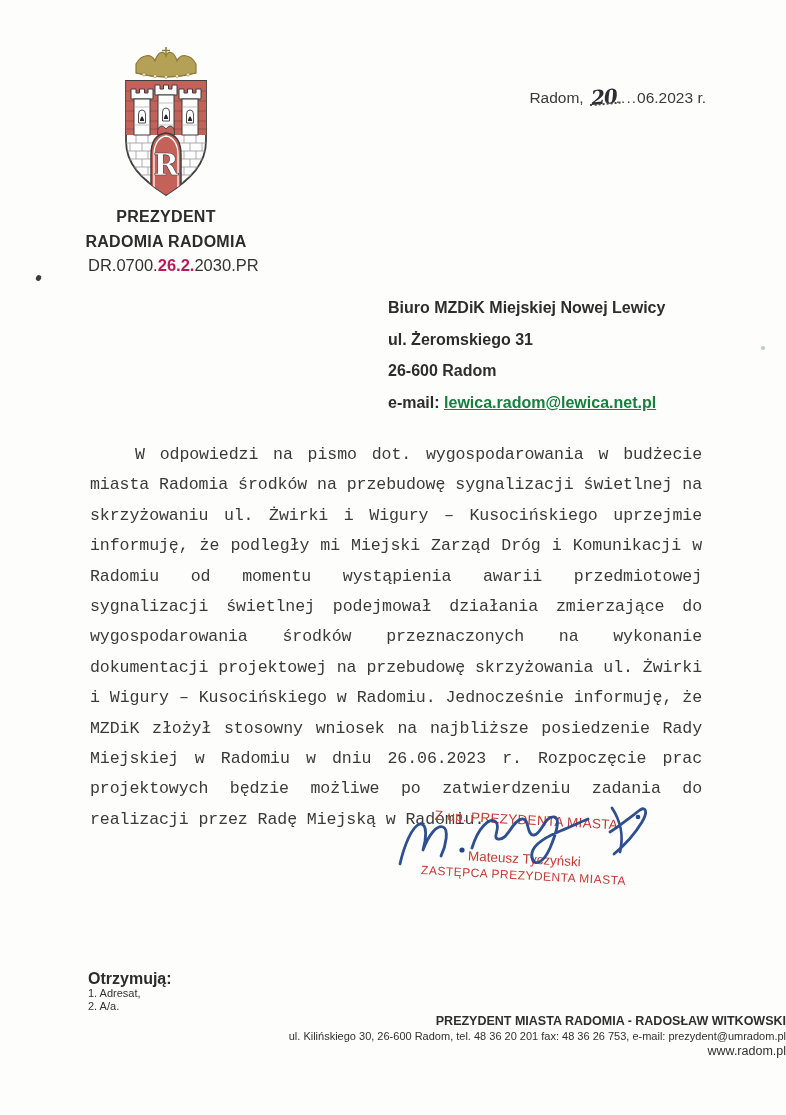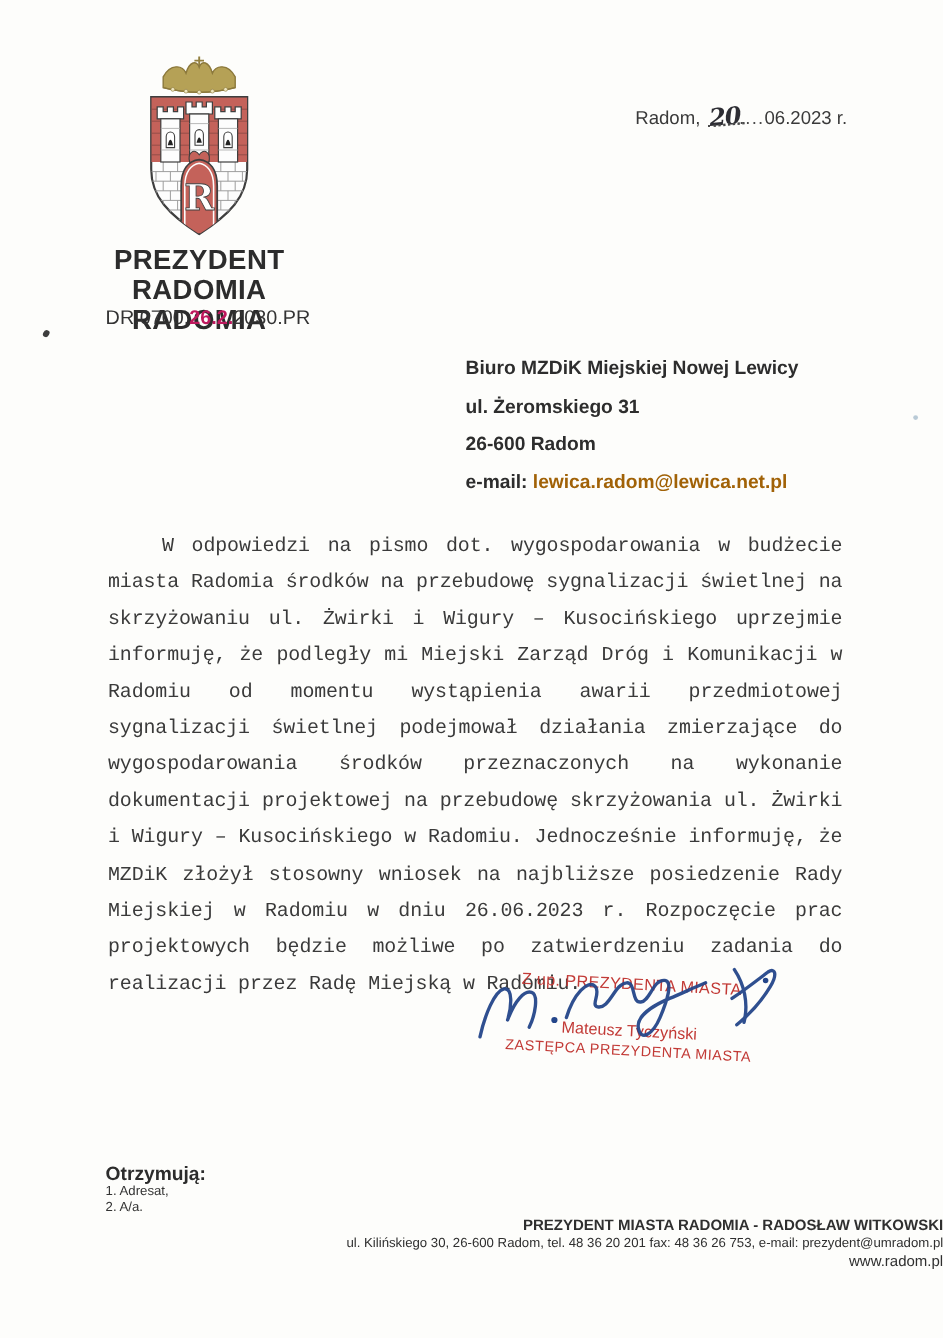--- a/index.html
+++ b/index.html
@@ -14,29 +14,29 @@
     display:inline-block;font-family:"DejaVu Serif",serif;font-style:italic;font-weight:700;
     font-size:20px;letter-spacing:-1px;color:#2d2d33;transform:rotate(-5deg);
     position:relative;margin:0 -1px 0 3px;top:1px;
   }
   .hand::after{content:"";position:absolute;left:-2px;right:-3px;bottom:4px;border-bottom:2px dotted #4a4a4a;}
   .date-dots{letter-spacing:1px;color:#4a4a4a;}
   
   .crest{position:absolute;left:114px;top:42px;width:104px;height:158px;}
   .sender-name{
     position:absolute;left:76px;top:204px;width:180px;text-align:center;
-    font-weight:700;font-size:23px;line-height:25px;color:#2c2c2c;letter-spacing:.3px;
+    font-weight:700;font-size:16px;line-height:25px;color:#2c2c2c;letter-spacing:.3px;
   }
   .reference{position:absolute;left:88px;top:256px;font-size:16.5px;color:#333;}
   .reference b{color:#be185d;}
   .speck{position:absolute;left:36px;top:275px;width:5px;height:6px;background:#3d3d3d;border-radius:60% 40% 55% 45%;transform:rotate(25deg);}
   .speck2{position:absolute;left:761px;top:346px;width:4px;height:4px;background:#b9cad6;border-radius:50%;}
   
   .recipient{position:absolute;left:388px;top:292px;font-size:16px;font-weight:700;line-height:31.5px;color:#2d2d2d;}
-  .email-link{color:#a16207;font-weight:700;cursor:pointer;}
+  .email-link{color:#15803d;text-decoration:underline;font-weight:700;cursor:pointer;}
   
   .body-par{
     position:absolute;left:90px;top:440px;width:612px;
     font-size:16.6px;line-height:30.4px;text-align:justify;text-indent:45px;
     color:#3a3a3a;letter-spacing:-0.1px;font-family:Liberation Mono, monospace;
   }
   
   .stamp{
     position:absolute;left:402px;top:806px;width:250px;text-align:center;
     color:#c23a36;transform:rotate(3deg);transform-origin:left top;

